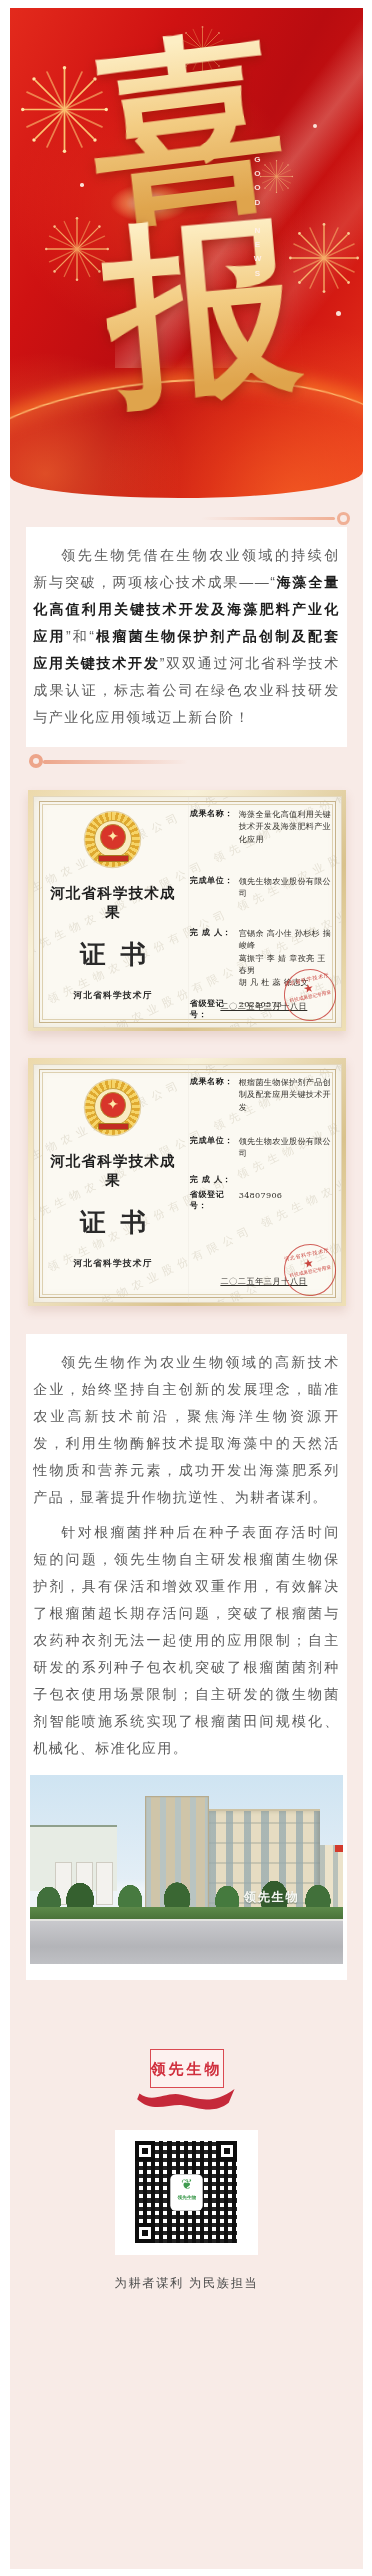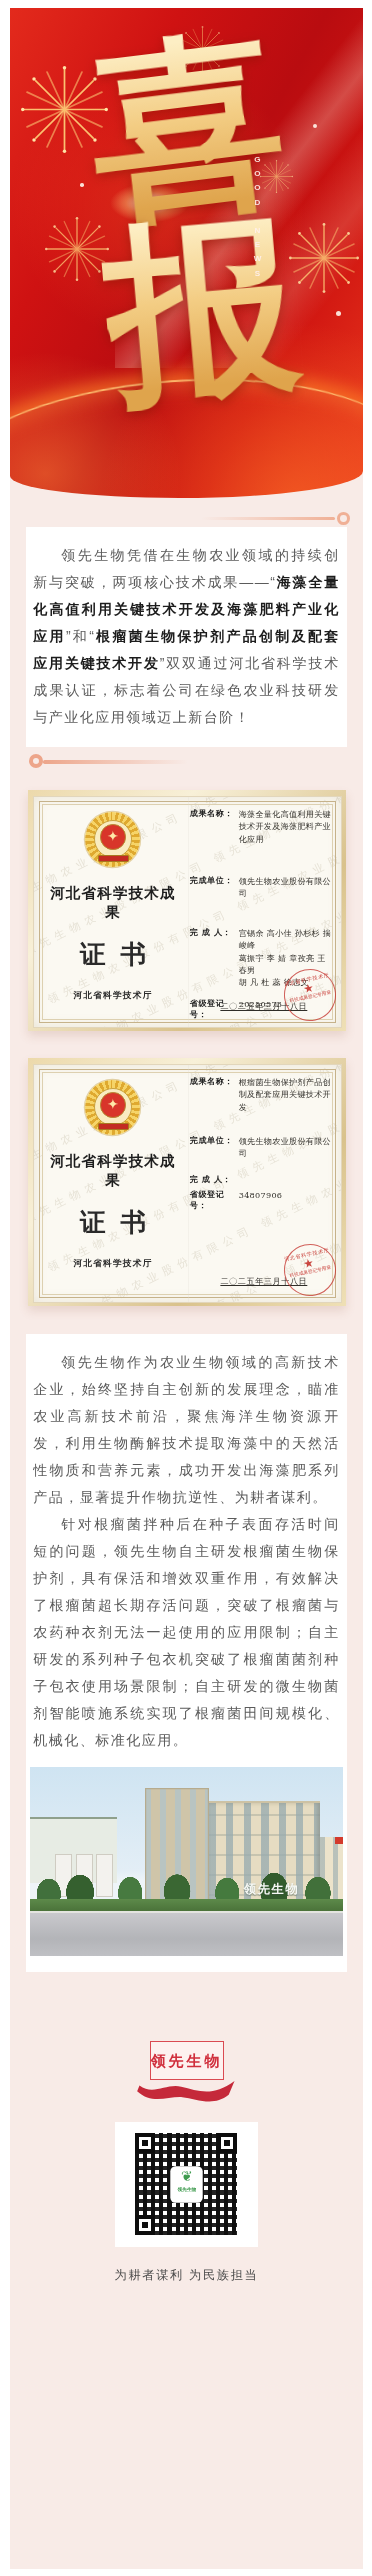--- a/index.html
+++ b/index.html
@@ -317,21 +317,21 @@
           <div class="seal-star">★</div>
           <div class="seal-t2">科技成果登记专用章</div>
         </div>
       </div>
     </div>
 
     <div class="gapB"></div>
 
     <div class="card">
       <p class="para">领先生物作为农业生物领域的高新技术企业，始终坚持自主创新的发展理念，瞄准农业高新技术前沿，聚焦海洋生物资源开发，利用生物酶解技术提取海藻中的天然活性物质和营养元素，成功开发出海藻肥系列产品，显著提升作物抗逆性、为耕者谋利。</p>
-      <p class="para" style="margin-top:0">针对根瘤菌拌种后在种子表面存活时间短的问题，领先生物自主研发根瘤菌生物保护剂，具有保活和增效双重作用，有效解决了根瘤菌超长期存活问题，突破了根瘤菌与农药种衣剂无法一起使用的应用限制；自主研发的系列种子包衣机突破了根瘤菌菌剂种子包衣使用场景限制；自主研发的微生物菌剂智能喷施系统实现了根瘤菌田间规模化、机械化、标准化应用。</p>
+      <p class="para" style="margin-top:8px">针对根瘤菌拌种后在种子表面存活时间短的问题，领先生物自主研发根瘤菌生物保护剂，具有保活和增效双重作用，有效解决了根瘤菌超长期存活问题，突破了根瘤菌与农药种衣剂无法一起使用的应用限制；自主研发的系列种子包衣机突破了根瘤菌菌剂种子包衣使用场景限制；自主研发的微生物菌剂智能喷施系统实现了根瘤菌田间规模化、机械化、标准化应用。</p>
       <div class="photo">
         <div class="ph-bldg-far"></div>
         <div class="ph-bldg-left"></div>
         <div class="ph-bldg-main"></div>
         <div class="ph-bldg-annex"></div>
         <div class="ph-monu"><div></div><div></div><div></div></div>
         <div class="ph-trees"></div>
 
         <div class="ph-flag"></div>
         <div class="ph-hedge"></div>

